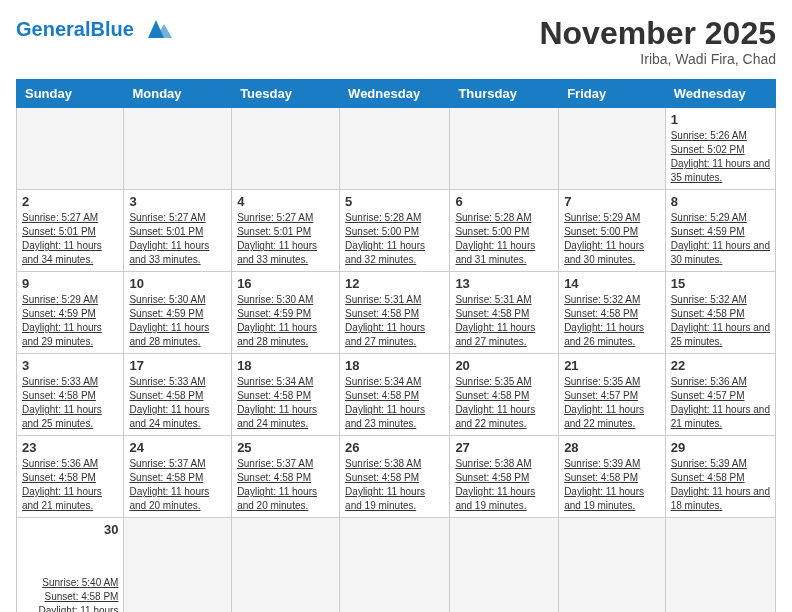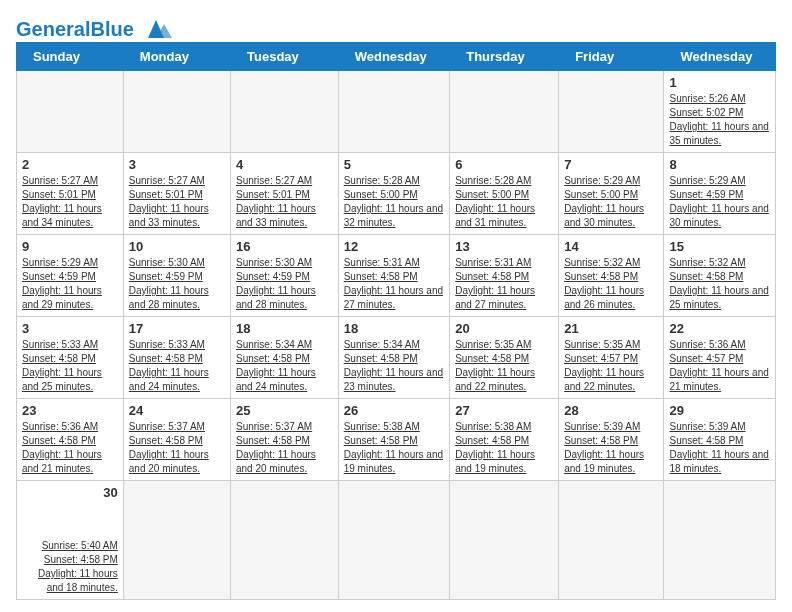--- a/index.html
+++ b/index.html
@@ -7,20 +7,21 @@
       font-family: Arial, sans-serif;
       background: #fff;
       width: 792px;
       min-height: 612px;
       padding: 16px;
     }
     .header {
       display: flex;
       justify-content: space-between;
       align-items: flex-start;
+      margin-bottom: 12px;
     }
     .logo {
       display: flex;
       flex-direction: column;
       align-items: flex-start;
     }
     .logo-text {
       font-size: 20px;
       font-weight: bold;
       color: #333;
@@ -40,21 +41,21 @@
     }
     .calendar {
       width: 100%;
       border-collapse: collapse;
       border: 1px solid #ccc;
     }
     .calendar th {
       background-color: #1a7dc4;
       color: #fff;
       font-size: 13px;
-      padding: 6px 16px;
+      padding: 6px 8px;
       text-align: left;
       border: 1px solid #1a7dc4;
       font-weight: bold;
     }
     .calendar td {
       vertical-align: top;
       width: 113px;
       min-height: 70px;
       padding: 4px 5px;
       border: 1px solid #ccc;
@@ -91,20 +92,24 @@
     <div style="display:flex;align-items:center;">
       <span class="logo-text">
         <span>General</span><span style="color:#1a7dc4">Blue</span>
       </span>
       <svg width="36" height="26" viewBox="0 0 36 26" style="margin-left:4px;">
         <polygon points="10,22 18,4 26,22" fill="#1a7dc4"></polygon>
         <polygon points="18,22 26,8 34,22" fill="#1a7dc4" opacity="0.6"></polygon>
       </svg>
     </div>
   </div>
+  <div class="title-block">
+    <div class="month-title">November 2025</div>
+    <div class="location">Iriba, Wadi Fira, Chad</div>
+  </div>
 </div>
 
 <table class="calendar">
   <thead>
     <tr>
     <th>Sunday</th>
         <th>Monday</th>
         <th>Tuesday</th>
         <th>Wednesday</th>
         <th>Thursday</th>

